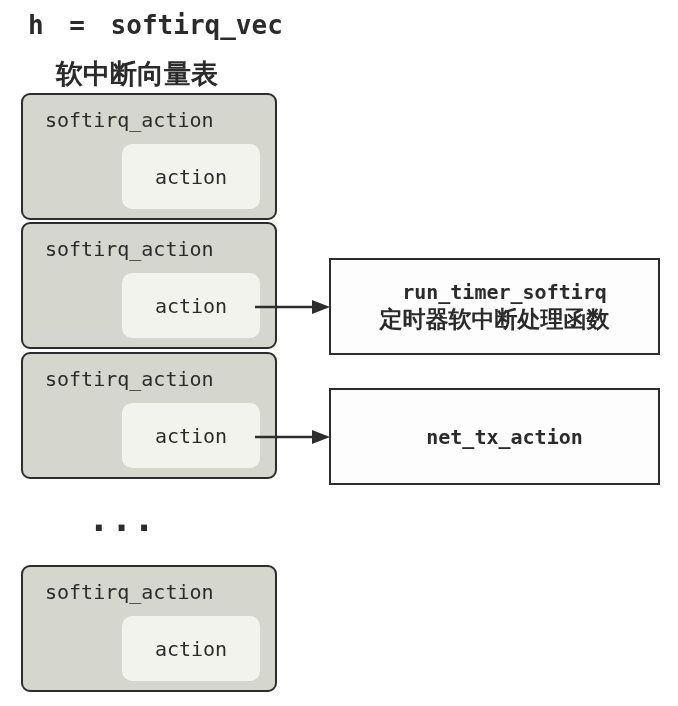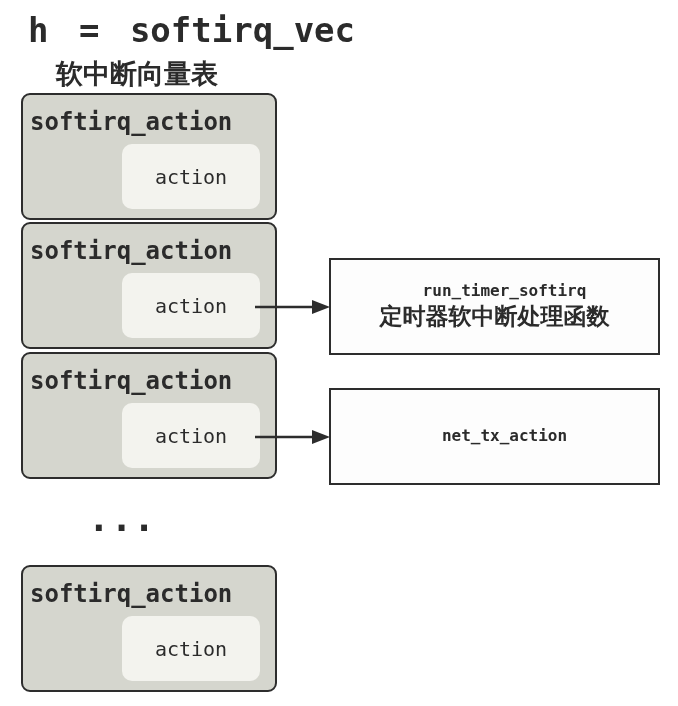--- a/index.html
+++ b/index.html
@@ -16,37 +16,37 @@
     position:relative;
     width:678px;height:706px;
     background:var(--page-bg);
     overflow:hidden;
     font-family:"DejaVu Sans Mono","Liberation Mono",monospace;
     color:var(--text);
   }
   .title{position:absolute;left:0;top:8px;}
   .title-code{
     position:absolute;left:28px;top:2px;white-space:nowrap;
-    font-size:34px;font-weight:bold;word-spacing:10px;
+    font-size:26px;font-weight:bold;word-spacing:10px;
     font-family:"DejaVu Sans Mono","Liberation Mono",monospace;
   }
   .title-cjk{
     position:absolute;left:56px;top:48px;white-space:nowrap;
     font-size:27px;font-weight:bold;
     font-family:"Liberation Sans","DejaVu Sans",sans-serif;
   }
   .entry{
     position:absolute;left:21px;width:256px;height:127px;
     background:var(--box-fill);
     border:2.5px solid var(--border);
     border-radius:9px;
   }
   .entry-label{
-    position:absolute;left:7px;top:13px;
-    font-size:24px;font-weight:bold;white-space:nowrap;
+    position:absolute;left:22px;top:13px;
+    font-size:20px;font-weight:normal;white-space:nowrap;
   }
   .action-field{
     position:absolute;left:99px;top:49px;width:138px;height:65px;
     background:var(--inner-fill);
     border-radius:10px;
     display:flex;align-items:center;justify-content:center;
     font-size:20px;font-weight:normal;
   }
   .ellipsis{
     position:absolute;left:88px;top:501px;
@@ -54,21 +54,21 @@
     letter-spacing:1px;white-space:nowrap;
   }
   .handler{
     position:absolute;left:329px;width:331px;height:97px;
     background:var(--handler-fill);
     border:2.5px solid var(--border);
     display:flex;flex-direction:column;align-items:center;justify-content:center;
     text-align:center;
   }
   .handler-name{
-    font-size:16px;font-weight:bold;line-height:1.3;white-space:nowrap;margin-left:20px;
+    font-size:20px;font-weight:bold;line-height:1.3;white-space:nowrap;margin-left:20px;
   }
   .handler-desc{
     font-size:23px;font-weight:bold;line-height:1.3;white-space:nowrap;
     font-family:"Liberation Sans","DejaVu Sans",sans-serif;
   }
   .arrows{
     position:absolute;left:0;top:0;width:678px;height:706px;
     pointer-events:none;
   }
 </style>

